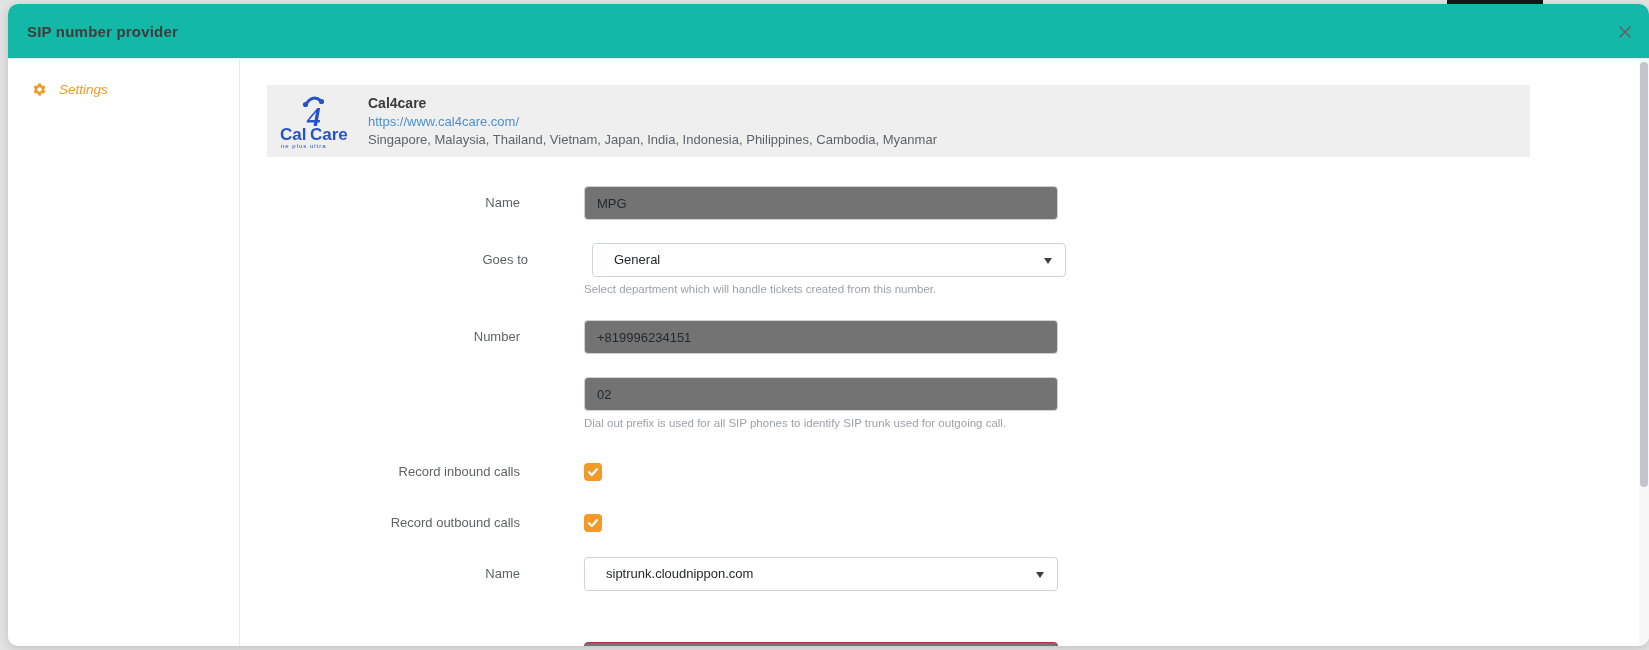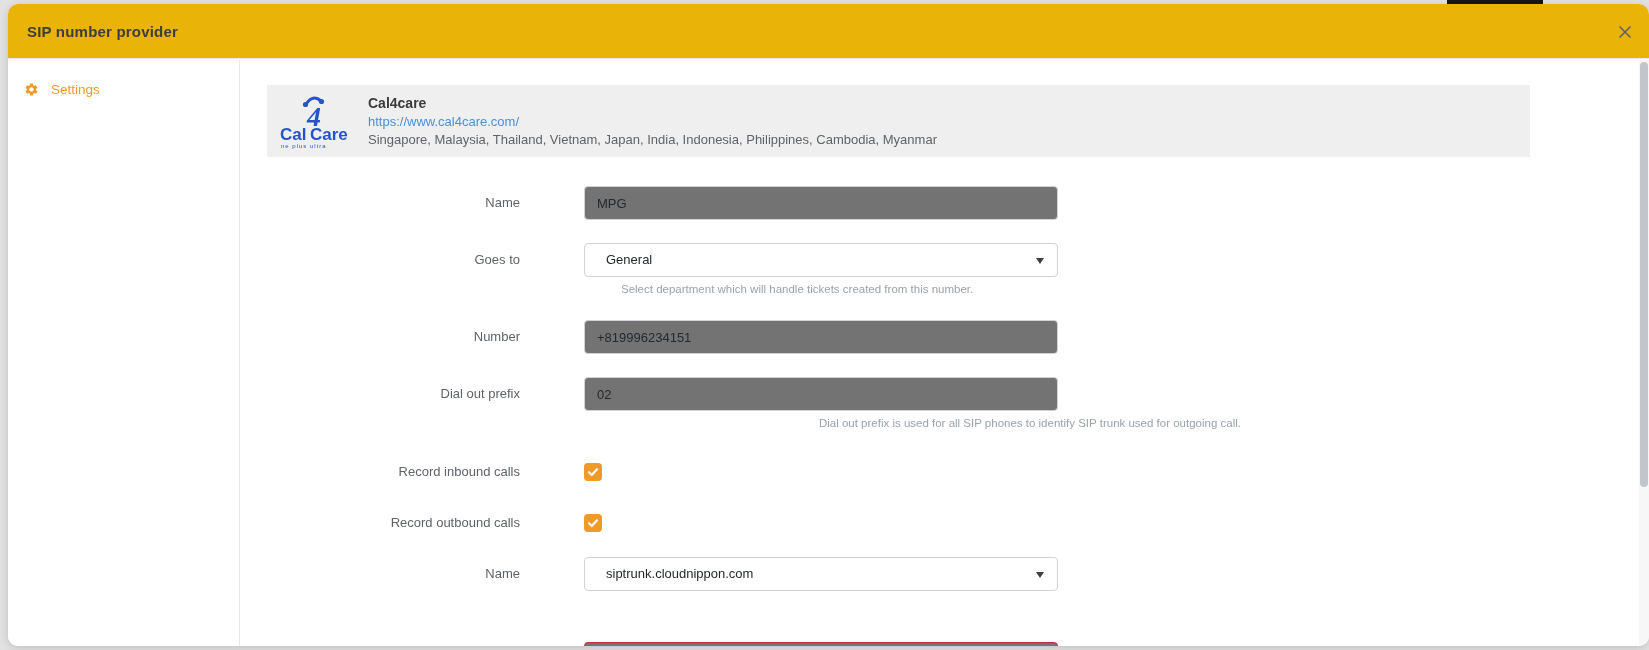--- a/index.html
+++ b/index.html
@@ -18,43 +18,44 @@
   .modal {
     position:absolute; left:8px; top:4px; right:0; bottom:4px;
     background:#ffffff;
     border-radius:10px;
     box-shadow:0 2px 10px rgba(0,0,0,.15);
     overflow:hidden;
   }
   
   .modal-header {
     position:absolute; left:0; right:0; top:0; height:55px;
-    background:#eab308;
+    background:#14b8a6;
     border-bottom:1px solid #eaeaea;
   }
   .modal-title {
     position:absolute; left:19px; top:0; line-height:55px;
     font-size:15px; font-weight:bold; color:#3d3d3d;
     letter-spacing:.2px;
   }
   .close-btn {
     position:absolute; right:10px; top:14px; width:28px; height:28px;
     display:flex; align-items:center; justify-content:center;
     cursor:pointer; background:none; border:none;
   }
   
   .sidebar {
     position:absolute; left:0; top:56px; bottom:0; width:232px;
     background:#fff;
     border-right:1px solid #e8e8e8;
   }
   .sidebar-item {
     display:flex; align-items:center;
-    margin-top:22px; padding-left:16px;
+    margin-top:22px; padding-left:24px;
     cursor:pointer;
+    font-style:italic;
   }
   .sidebar-item .label {
     margin-left:12px;
     font-size:13.5px; color:#f29a28;
   }
   
   .content {
     position:absolute; left:233px; top:56px; right:10px; bottom:0;
     background:#fff; overflow:hidden;
   }
@@ -98,21 +99,21 @@
   }
   .select-arrow {
     position:absolute; right:13px; top:14px;
     width:0; height:0;
     border-left:4.5px solid transparent;
     border-right:4.5px solid transparent;
     border-top:6px solid #3c4043;
   }
   .helper {
     position:absolute; left:343px; width:620px;
-    font-size:11.5px; color:#9aa2aa;margin-left:37px;
+    font-size:11.5px; color:#9aa2aa;
   }
   .checkbox {
     width:18px; height:18px; border-radius:4px;
     background:#f29a28; cursor:pointer;
     display:flex; align-items:center; justify-content:center;
   }
   
   .scrollbar-track {
     position:absolute; right:0; top:56px; bottom:0; width:10px;
     background:#f7f7f7;
@@ -166,45 +167,44 @@
       </div>
     </div>
 
     <div class="row" style="top:126px; height:34px;">
       <div class="row-label tall">Name</div>
       <div class="row-control">
         <input class="text-input" value="MPG" style="">
       </div>
     </div>
 
-    <div class="row" style="top:183px; height:34px;">
+    <div class="row" style="top:183px; height:34px;margin-left:8px;">
       <div class="row-label tall">Goes to</div>
       <div class="row-control">
         <div class="select-box">
           <div class="select-value">General</div>
           <span class="select-arrow"></span>
         </div>
       </div>
     </div>
     <div class="helper" style="top:223px;">Select department which will handle tickets created from this number.</div>
 
     <div class="row" style="top:260px; height:34px;">
       <div class="row-label tall">Number</div>
       <div class="row-control">
         <input class="text-input" value="+819996234151" style="">
       </div>
     </div>
 
     <div class="row" style="top:317px; height:34px;">
-      <div class="row-label tall">Dial out prefix</div>
       <div class="row-control">
         <input class="text-input" value="02" style="">
       </div>
     </div>
-    <div class="helper" style="top:357px;text-align:right;">Dial out prefix is used for all SIP phones to identify SIP trunk used for outgoing call.</div>
+    <div class="helper" style="top:357px;">Dial out prefix is used for all SIP phones to identify SIP trunk used for outgoing call.</div>
 
     <div class="row" style="top:403px; height:18px;">
       <div class="row-label check">Record inbound calls</div>
       <div class="row-control">
         <div class="checkbox">
           <svg width="12" height="12" viewBox="0 0 12 12">
             <path d="M2 6.2 L4.8 9 L10 3.2" stroke="#ffffff" stroke-width="2.2" fill="none" stroke-linecap="round" stroke-linejoin="round"></path>
           </svg>
         </div>
       </div>

